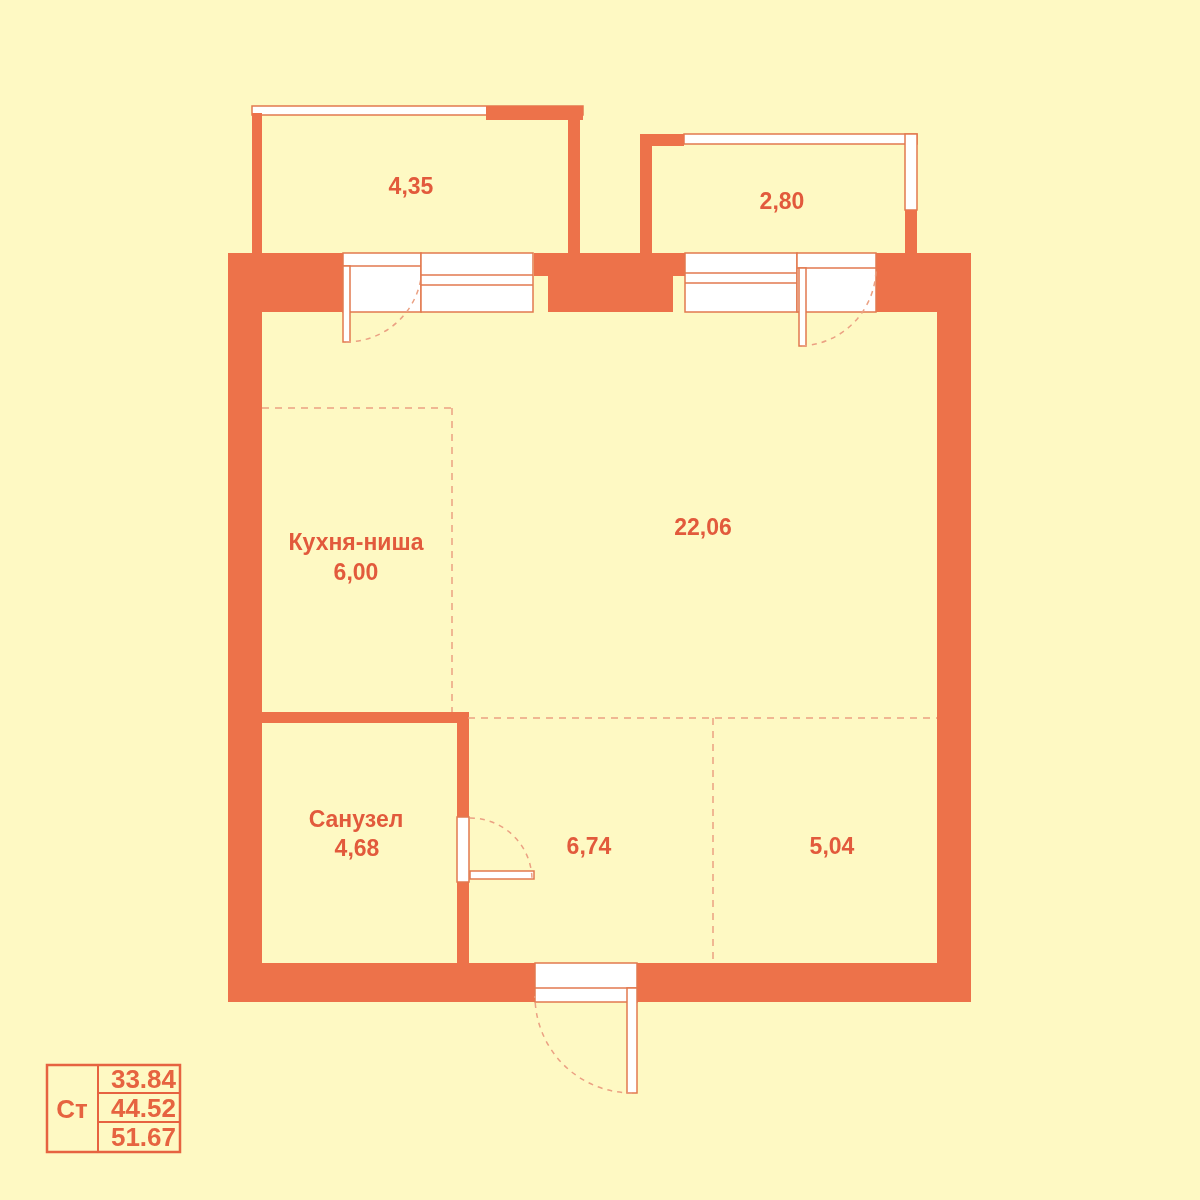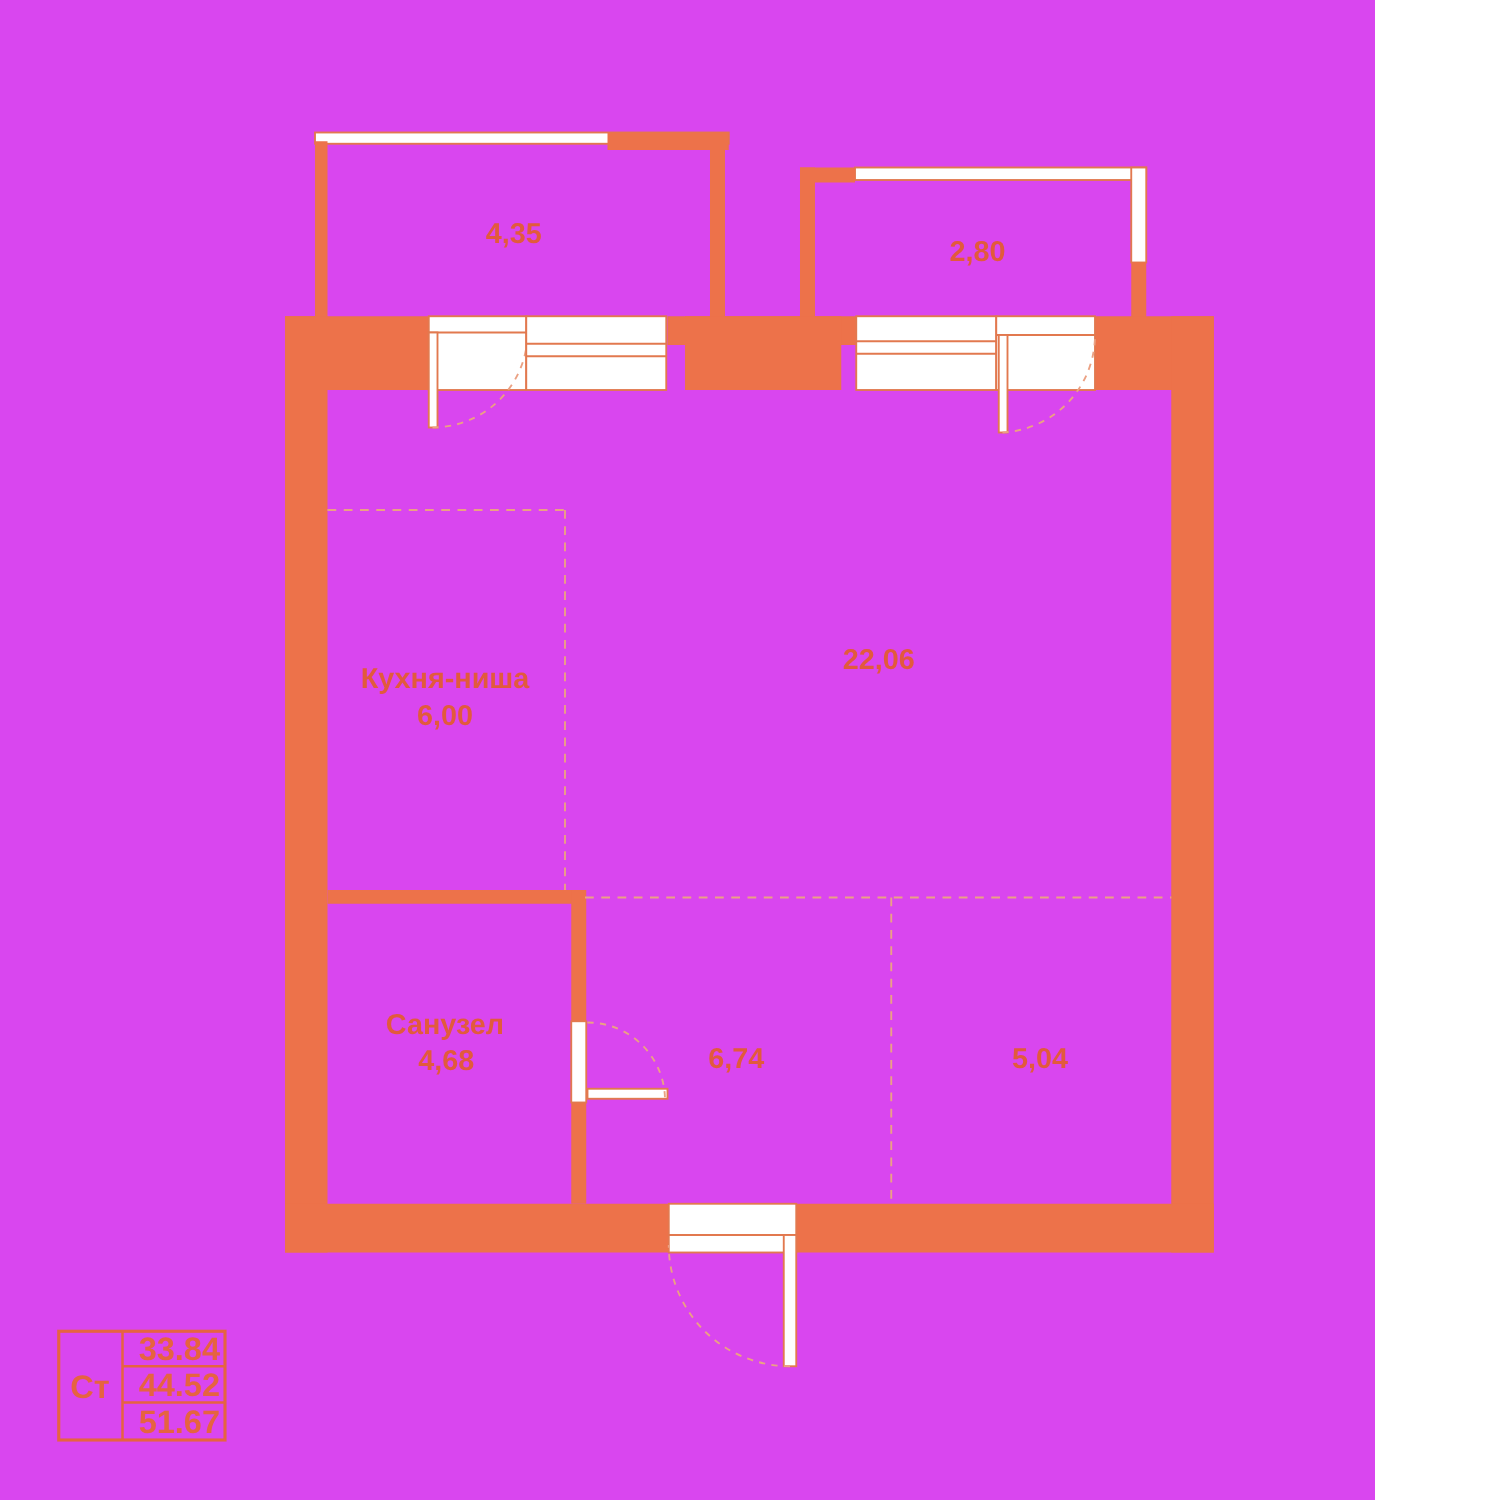--- a/index.html
+++ b/index.html
@@ -3,23 +3,23 @@
 <meta charset="utf-8">
 <style>
   html, body {
     margin: 0;
     padding: 0;
     background: #ffffff;
     font-family: "Liberation Sans", sans-serif;
   }
   .canvas {
     position: relative;
-    width: 1100px;
+    width: 1200px;
     height: 1200px;
-    background: #d946ef;
+    background: #fef9c3;
     overflow: hidden;
   }
   svg { display: block; }
 
   .wall   { fill: #ED724A; stroke: none; }
   .band   { fill: #ffffff; stroke: #E2794F; stroke-width: 1.5; }
   .thin   { fill: none; stroke: #E2794F; stroke-width: 1.5; }
   .leaf   { fill: #ffffff; stroke: #E2794F; stroke-width: 1.5; }
   .dash   { fill: none; stroke: #EBA183; stroke-width: 1.5; stroke-dasharray: 7 6; }
   .arc    { fill: none; stroke: #EBA183; stroke-width: 1.5; stroke-dasharray: 5 5; }

